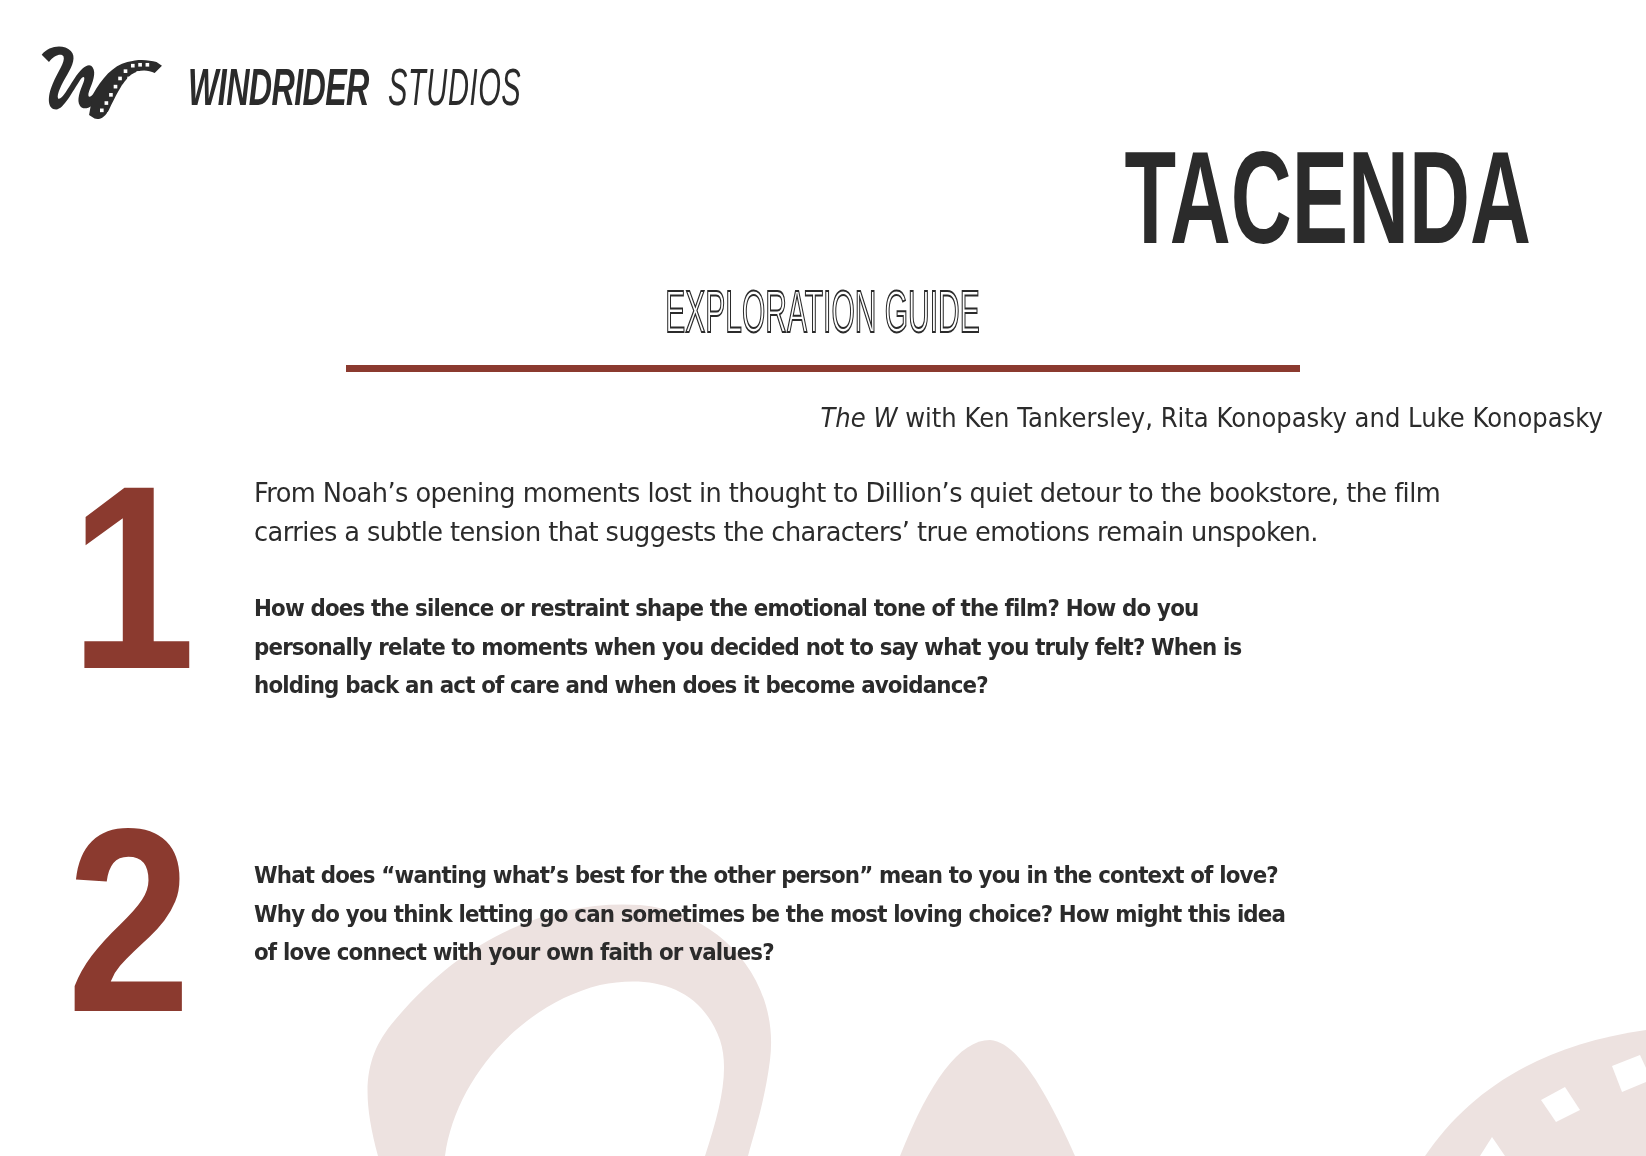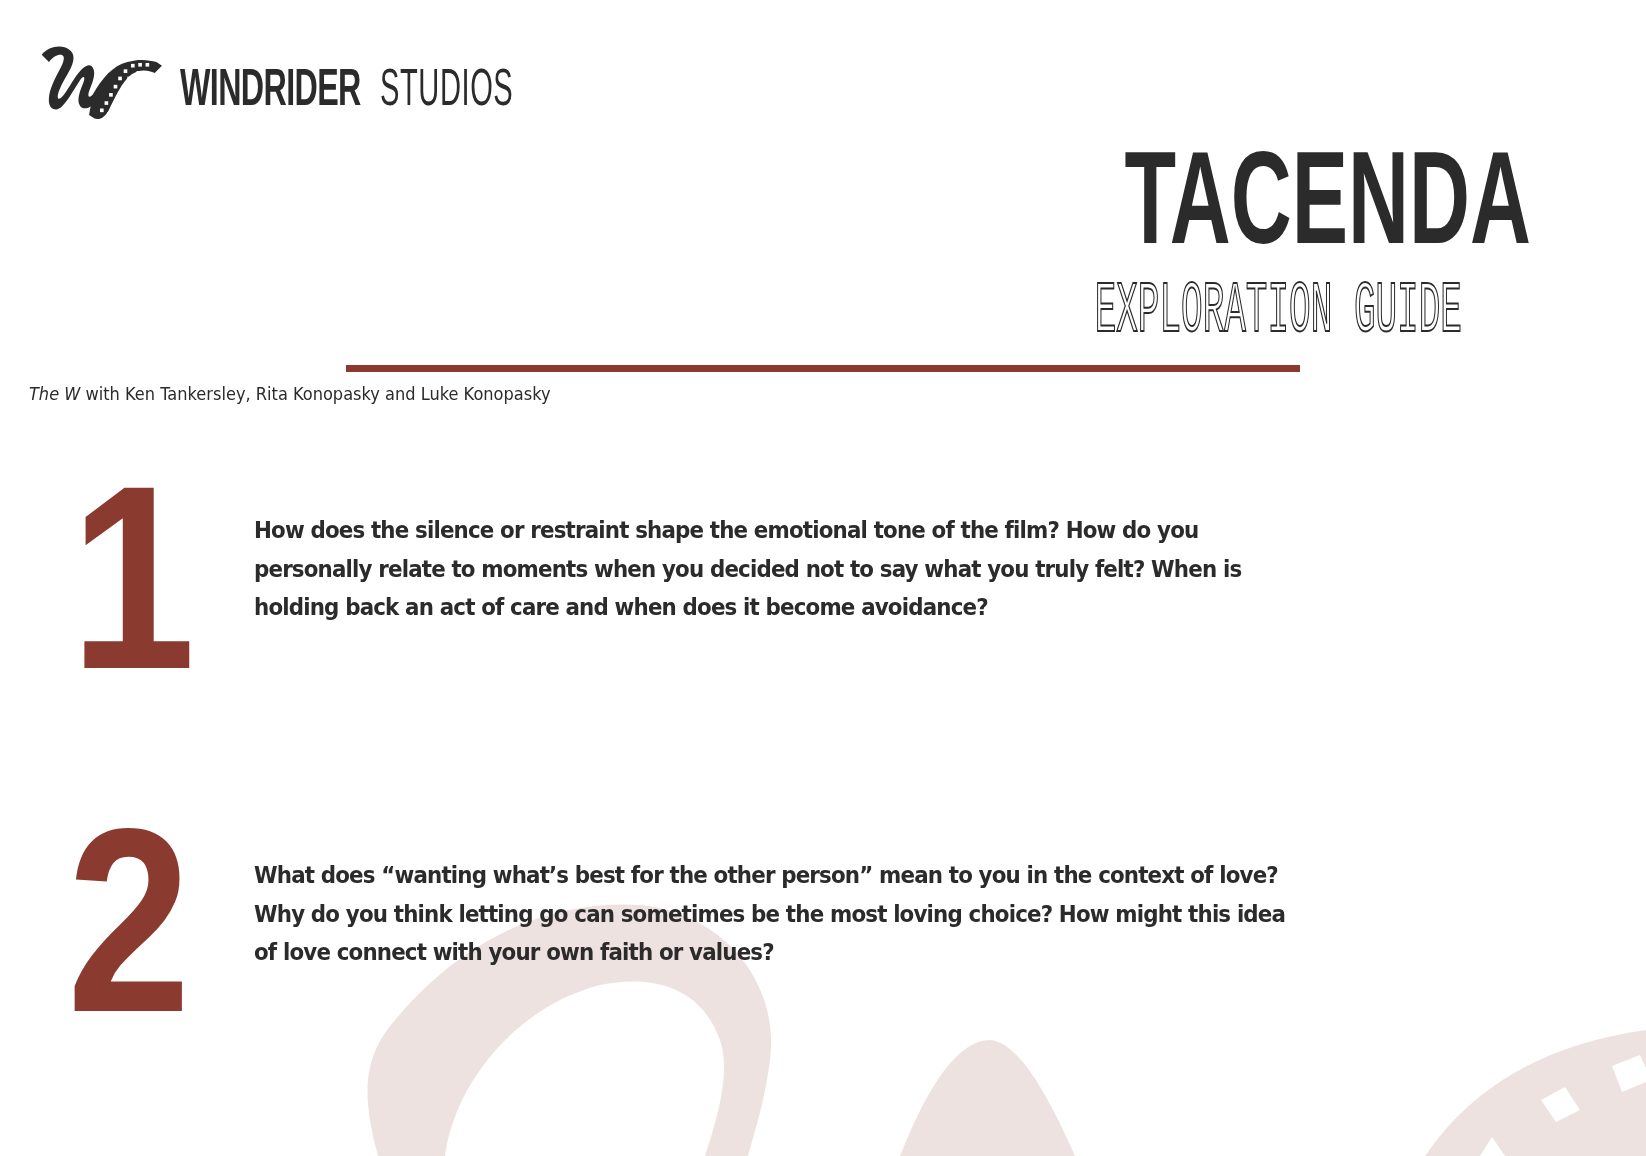--- a/index.html
+++ b/index.html
@@ -9,21 +9,21 @@
       font-family: "Liberation Sans", sans-serif;
     }
     .abs { position: absolute; }
 
     
     .watermark { position: absolute; left: 0; top: 0; width: 1646px; height: 1156px; z-index: 0; pointer-events: none; }
 
     
     .logo { left: 36px; top: 42px; height: 82px; display: flex; align-items: center; z-index: 2; }
     .logo-mark { width: 128px; height: 82px; }
-    .logo-text { display: flex; align-items: flex-end; margin-left: 16px; height: 60px; }
+    .logo-text { display: flex; align-items: flex-end; margin-left: 24px; height: 60px; font-style: italic; }
     .logo-bold {
       font-family: "Liberation Sans", sans-serif; font-weight: bold;
       font-size: 52px; line-height: 52px; letter-spacing: -1px;
       transform: scaleX(0.62); transform-origin: left bottom; display: inline-block;
       color: #2b2b2b; width: 202px; white-space: nowrap;
     }
     .logo-light {
       font-family: "Liberation Sans", sans-serif; font-weight: normal;
       font-size: 52px; line-height: 52px; letter-spacing: 1px;
       transform: scaleX(0.56); transform-origin: left bottom; display: inline-block;
@@ -31,29 +31,29 @@
     }
 
     
     .title {
       left: 0; width: 1646px; top: 138px; text-align: right; z-index: 2;
       font-family: "Liberation Sans", sans-serif; font-weight: bold;
       font-size: 132px; line-height: 120px; color: #2b2b2b;
     }
     .title span { display: inline-block; transform: scaleX(0.64); transform-origin: center; letter-spacing: 0px; }
     .subtitle {
-      left: 0; width: 1646px; top: 270px; text-align: right; z-index: 2;
-      font-family: Liberation Mono, monospace; font-weight: 200;
-      font-size: 72px; line-height: 84px; color: #2b2b2b;
+      left: 0; width: 1646px; top: 270px; text-align: center; z-index: 2;
+      font-family: Liberation Sans, sans-serif; font-weight: 200;
+      font-size: 60px; line-height: 84px; color: #2b2b2b;
     }
     .subtitle span { display: inline-block; transform: scaleX(0.50); transform-origin: center; -webkit-text-stroke: 0px; font-weight: 100; color: transparent; -webkit-text-stroke-width: 2px; -webkit-text-stroke-color: #2b2b2b; }
     .rule { left: 346px; top: 365px; width: 954px; height: 7px; background: #8b3a2f; z-index: 2; }
     .credits {
-      left: 0; width: 1646px; top: 376px; text-align: left; z-index: 2;
-      font-family: "DejaVu Sans", sans-serif; font-size: 18px; line-height: 36px; color: #2b2b2b;
+      left: 0; width: 1646px; top: 400px; text-align: right; z-index: 2;
+      font-family: "DejaVu Sans", sans-serif; font-size: 27px; line-height: 36px; color: #2b2b2b;
     }
     .credits .film { font-style: italic; }
     .credits span.inner { display: inline-block; transform: scaleX(0.9); transform-origin: center; }
 
     
     .numeral {
       font-family: "Liberation Sans", sans-serif; font-weight: bold; color: #8b3a2f; z-index: 2;
       text-align: center;
     }
     .num-1 { left: 60px; top: 447px; width: 130px; font-size: 262px; line-height: 262px; }
@@ -132,20 +132,24 @@
 </div>
 <div class="abs rule"></div>
 <div class="abs credits">
   <span class="inner"><span class="film">The W</span><span> with Ken Tankersley, Rita Konopasky and Luke Konopasky</span></span>
 </div>
 
 <div class="abs numeral num-1">
   <span>1</span>
 </div>
 <div class="abs block block-1">
+  <div class="intro">
+    <span class="ln">From Noah’s opening moments lost in thought to Dillion’s quiet detour to the bookstore, the film</span>
+    <span class="ln">carries a subtle tension that suggests the characters’ true emotions remain unspoken.</span>
+  </div>
   <div class="question">
     <span class="ln">How does the silence or restraint shape the emotional tone of the film? How do you</span>
     <span class="ln">personally relate to moments when you decided not to say what you truly felt? When is</span>
     <span class="ln">holding back an act of care and when does it become avoidance?</span>
   </div>
 </div>
 
 <div class="abs numeral num-2">
   <span>2</span>
 </div>

